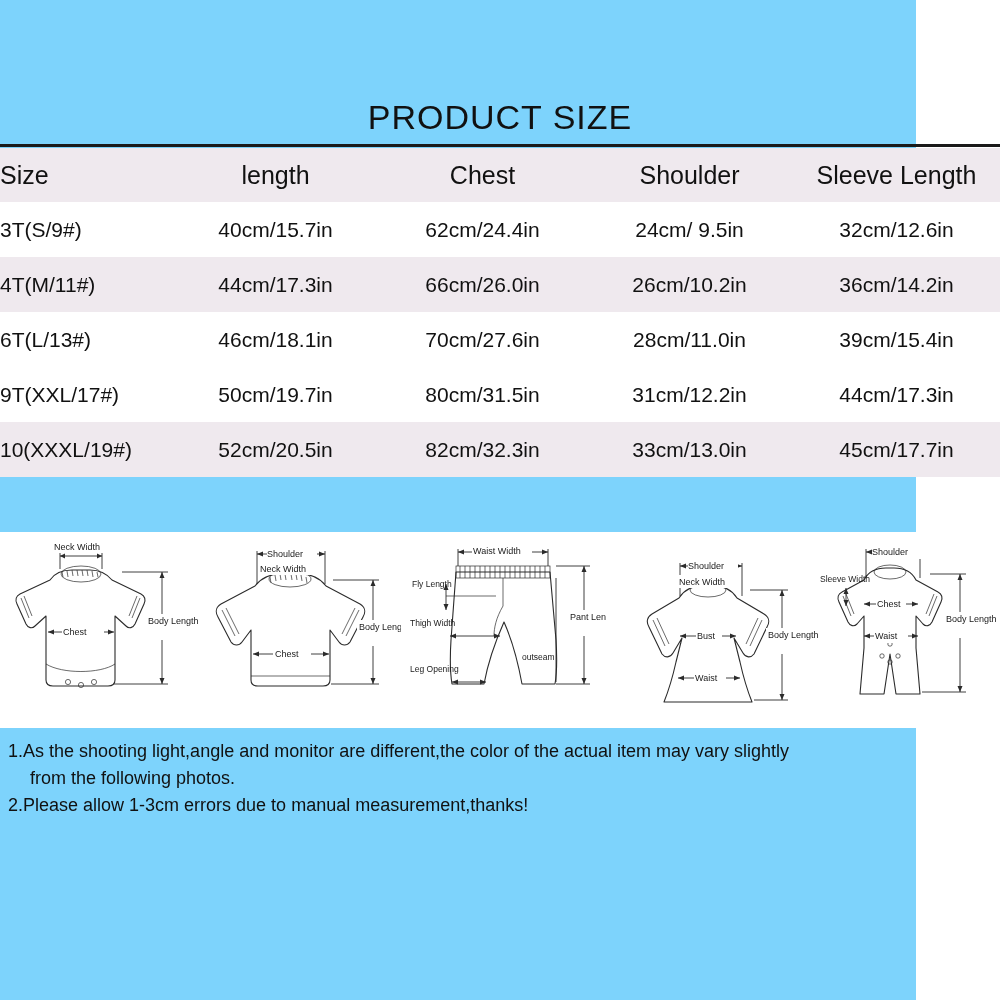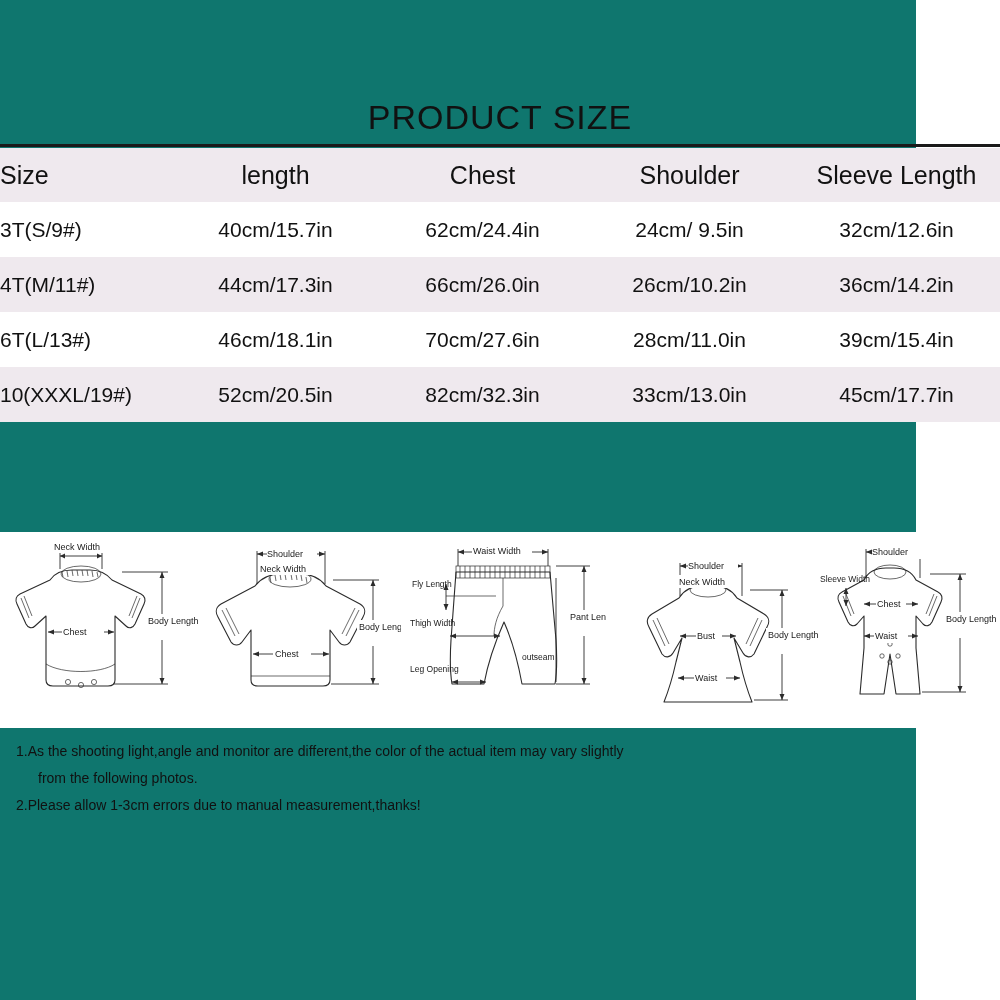--- a/index.html
+++ b/index.html
@@ -11,21 +11,21 @@
     width: 1000px;
     height: 1000px;
     font-family: "Liberation Sans", sans-serif;
     color: #1a1a1a;
     overflow: hidden;
   }
   .page {
     width: 916px;
     height: 1000px;
     position: relative;
-    background: #0f766e;
+    background: #7dd3fc;
   }
   
   .title-wrap {
     position: absolute;
     top: 96px;
     left: 0;
     width: 1000px;
     text-align: center;
   }
   .title {
@@ -125,23 +125,23 @@
   }
   .thin {
     stroke: #2b2b2b;
     stroke-width: 0.7;
     fill: none;
   }
   
   .notes {
     position: absolute;
     top: 738px;
-    left: 16px;
+    left: 8px;
     width: 980px;
-    font-size: 14px;
+    font-size: 18px;
     line-height: 27px;
     color: #111;
   }
   .note-line { white-space: nowrap; }
   .note-indent { padding-left: 22px; }
 </style>
 </head>
 <body>
 
 <div class="page">
@@ -175,20 +175,27 @@
         <td class="cell c2">66cm/26.0in</td>
         <td class="cell c3">26cm/10.2in</td>
         <td class="cell c4">36cm/14.2in</td>
       </tr>
       <tr class="row odd">
         <td class="cell c0">6T(L/13#)</td>
         <td class="cell c1">46cm/18.1in</td>
         <td class="cell c2">70cm/27.6in</td>
         <td class="cell c3">28cm/11.0in</td>
         <td class="cell c4">39cm/15.4in</td>
+      </tr>
+      <tr class="row odd">
+        <td class="cell c0">9T(XXL/17#)</td>
+        <td class="cell c1">50cm/19.7in</td>
+        <td class="cell c2">80cm/31.5in</td>
+        <td class="cell c3">31cm/12.2in</td>
+        <td class="cell c4">44cm/17.3in</td>
       </tr>
       <tr class="row even">
         <td class="cell c0">10(XXXL/19#)</td>
         <td class="cell c1">52cm/20.5in</td>
         <td class="cell c2">82cm/32.3in</td>
         <td class="cell c3">33cm/13.0in</td>
         <td class="cell c4">45cm/17.7in</td>
       </tr>
     </tbody>
   </table>

